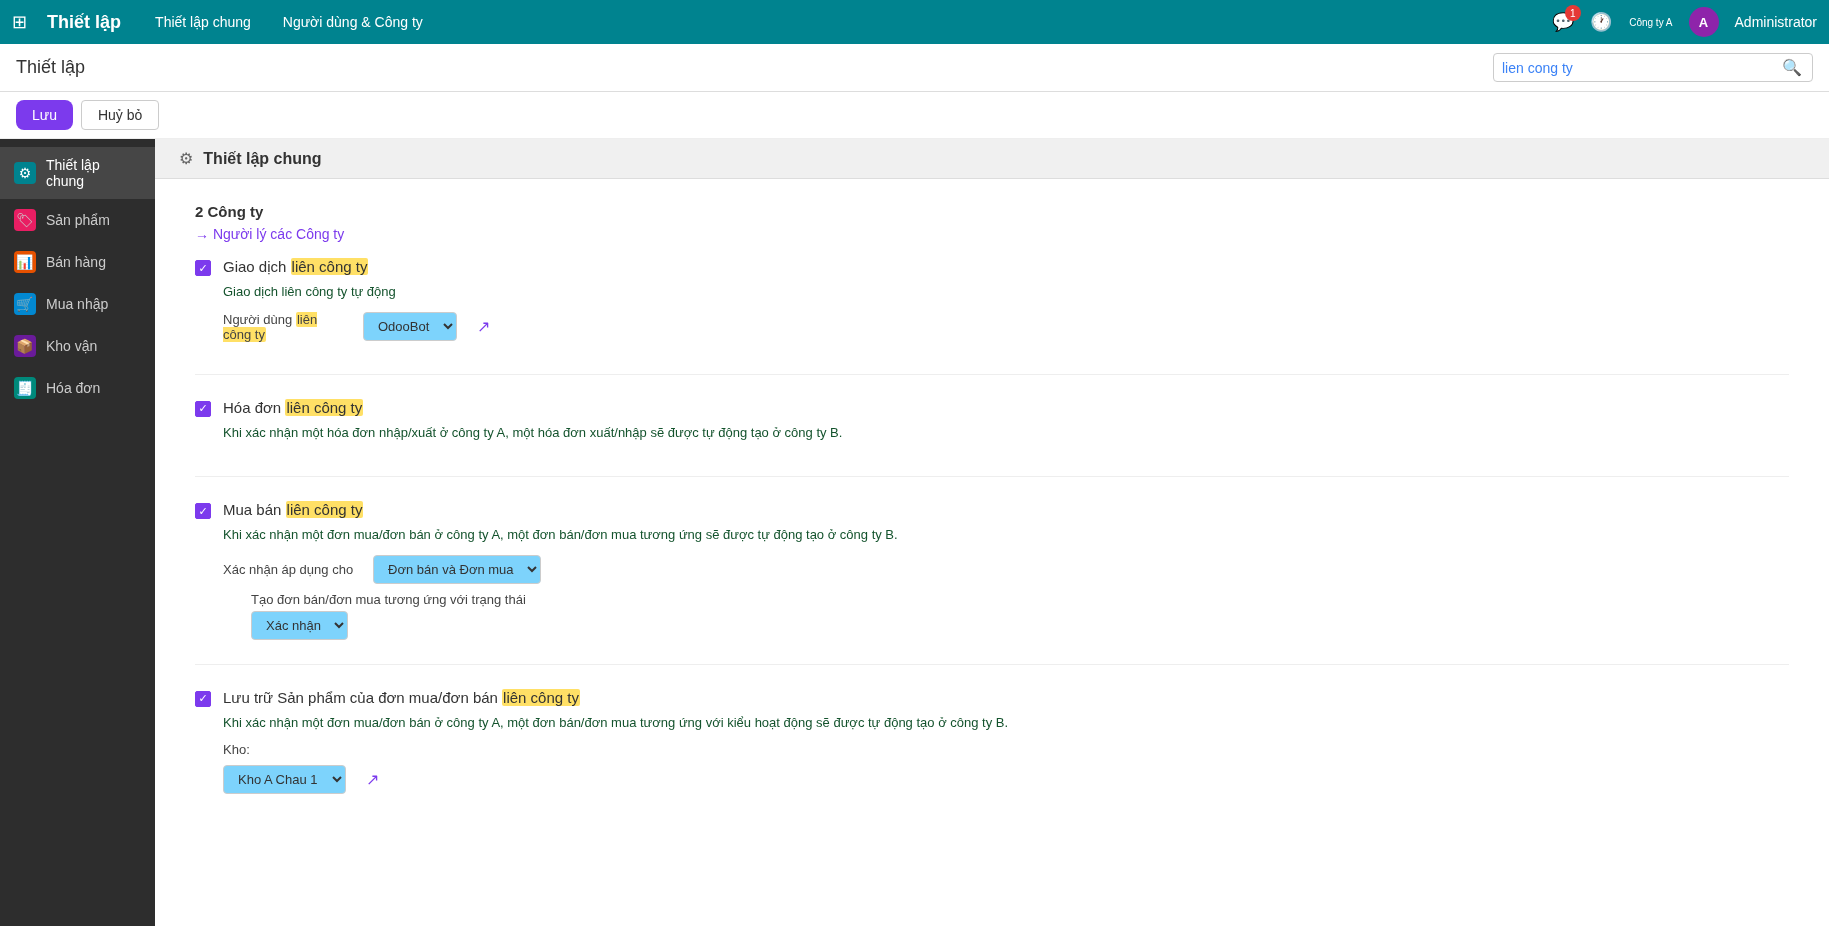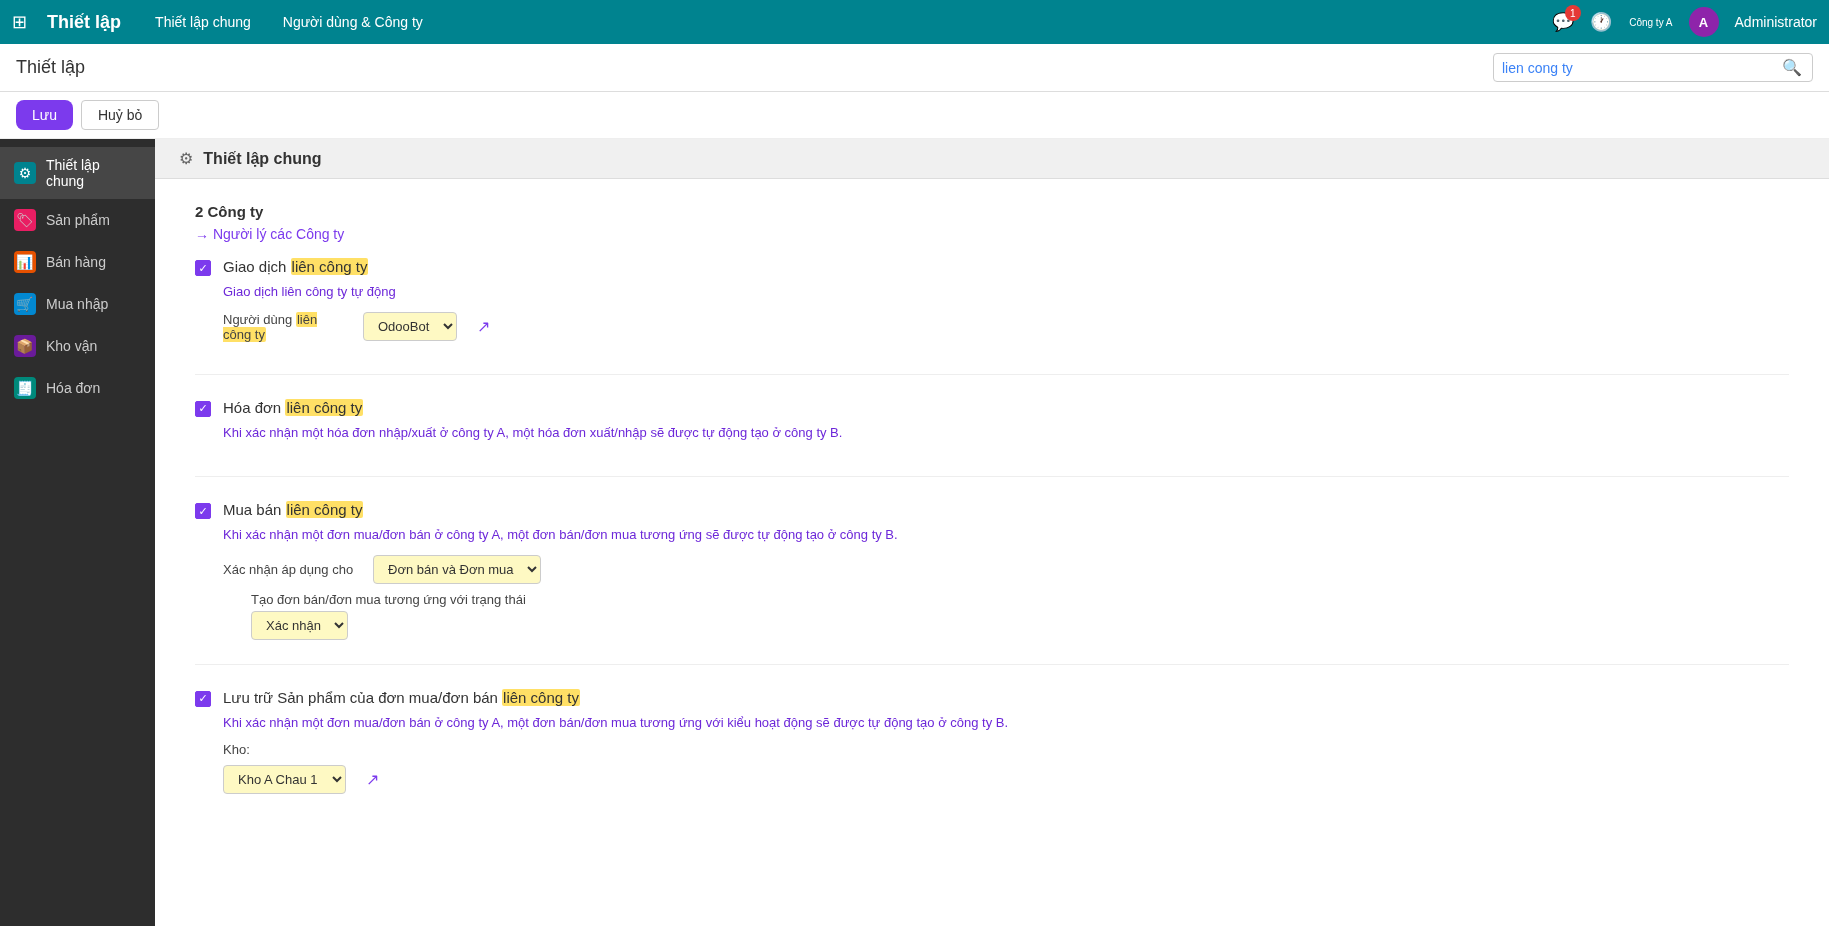--- a/index.html
+++ b/index.html
@@ -120,29 +120,29 @@
     .setting-row { display: flex; align-items: flex-start; gap: 12px; margin-bottom: 6px; }
     .checkbox {
       width: 16px; height: 16px; border: 1px solid #999; border-radius: 2px;
       flex-shrink: 0; margin-top: 2px; background: white; cursor: pointer;
       display: flex; align-items: center; justify-content: center;
     }
     .checkbox.checked { background: #7c3aed; border-color: #7c3aed; color: white; font-size: 11px; }
 
     .setting-label { font-size: 15px; font-weight: 500; }
     .highlight { background: #ffe066; border-radius: 2px; padding: 0 1px; }
-    .setting-desc { color: #6d28d9; font-size: 13px; margin-left: 28px; margin-bottom: 10px; line-height: 1.5; }
+    .setting-desc { color: #14532d; font-size: 13px; margin-left: 28px; margin-bottom: 10px; line-height: 1.5; }
 
     .field-group { margin-left: 28px; margin-top: 8px; }
     .field-row { display: flex; align-items: center; gap: 20px; margin-bottom: 8px; }
     .field-label { font-size: 13px; color: #444; min-width: 120px; }
 
     select, .select-box {
       border: 1px solid #ccc; border-radius: 4px; padding: 5px 10px;
-      font-size: 13px; background: #fef9c3; cursor: pointer; color: #333;
+      font-size: 13px; background: #7dd3fc; cursor: pointer; color: #333;
     }
     .external-link {
       color: #7c3aed; cursor: pointer; font-size: 16px; text-decoration: none;
     }
 
     .dropdown-row { margin-left: 28px; margin-top: 8px; }
     .dropdown-label { font-size: 13px; color: #444; margin-bottom: 4px; }
     .dropdown-with-icon { display: flex; align-items: center; gap: 6px; }
   </style>
 </head>

